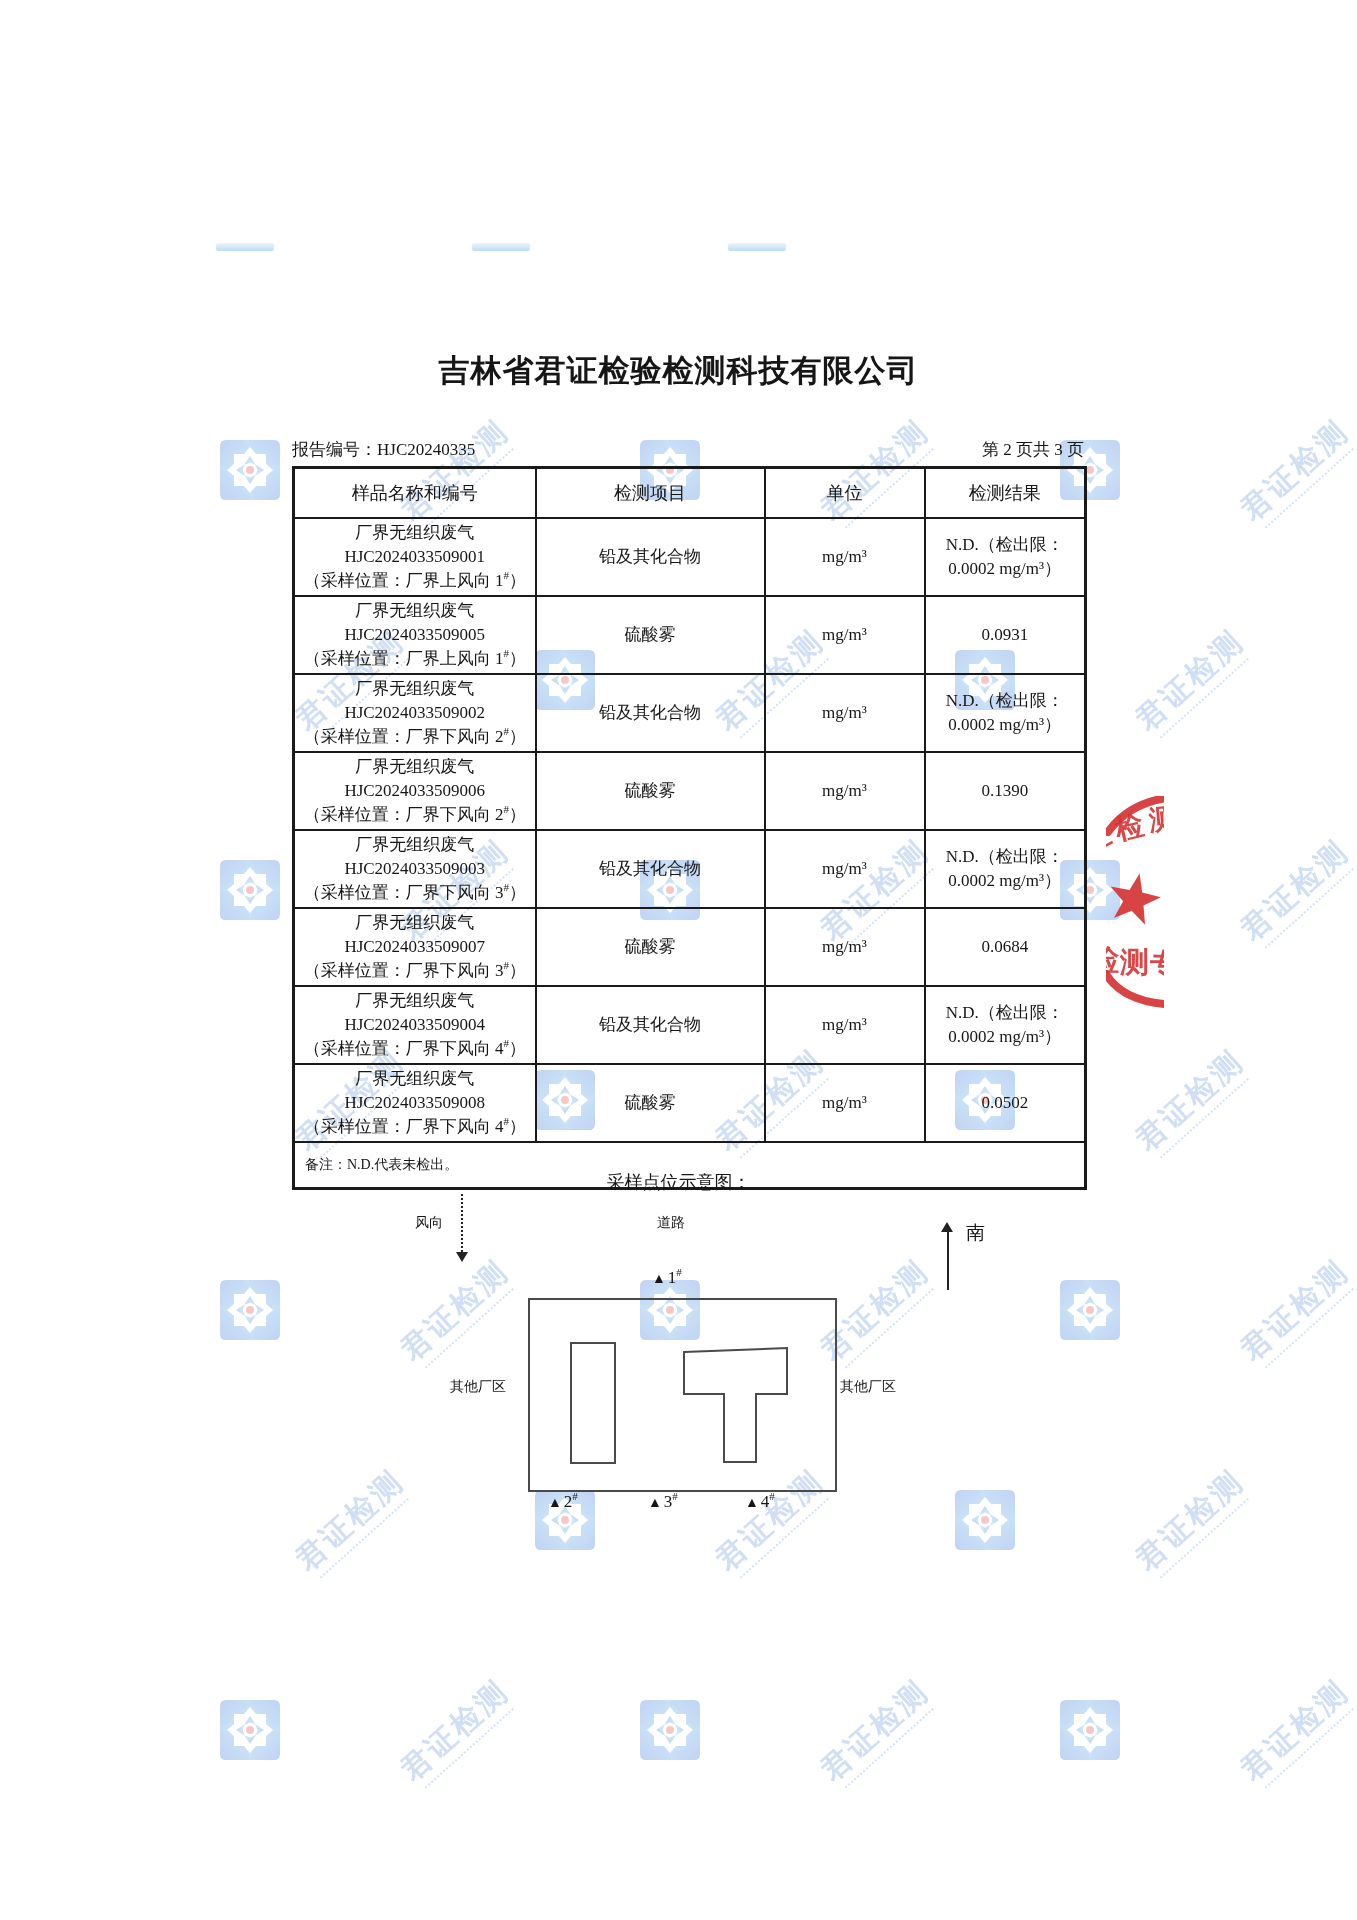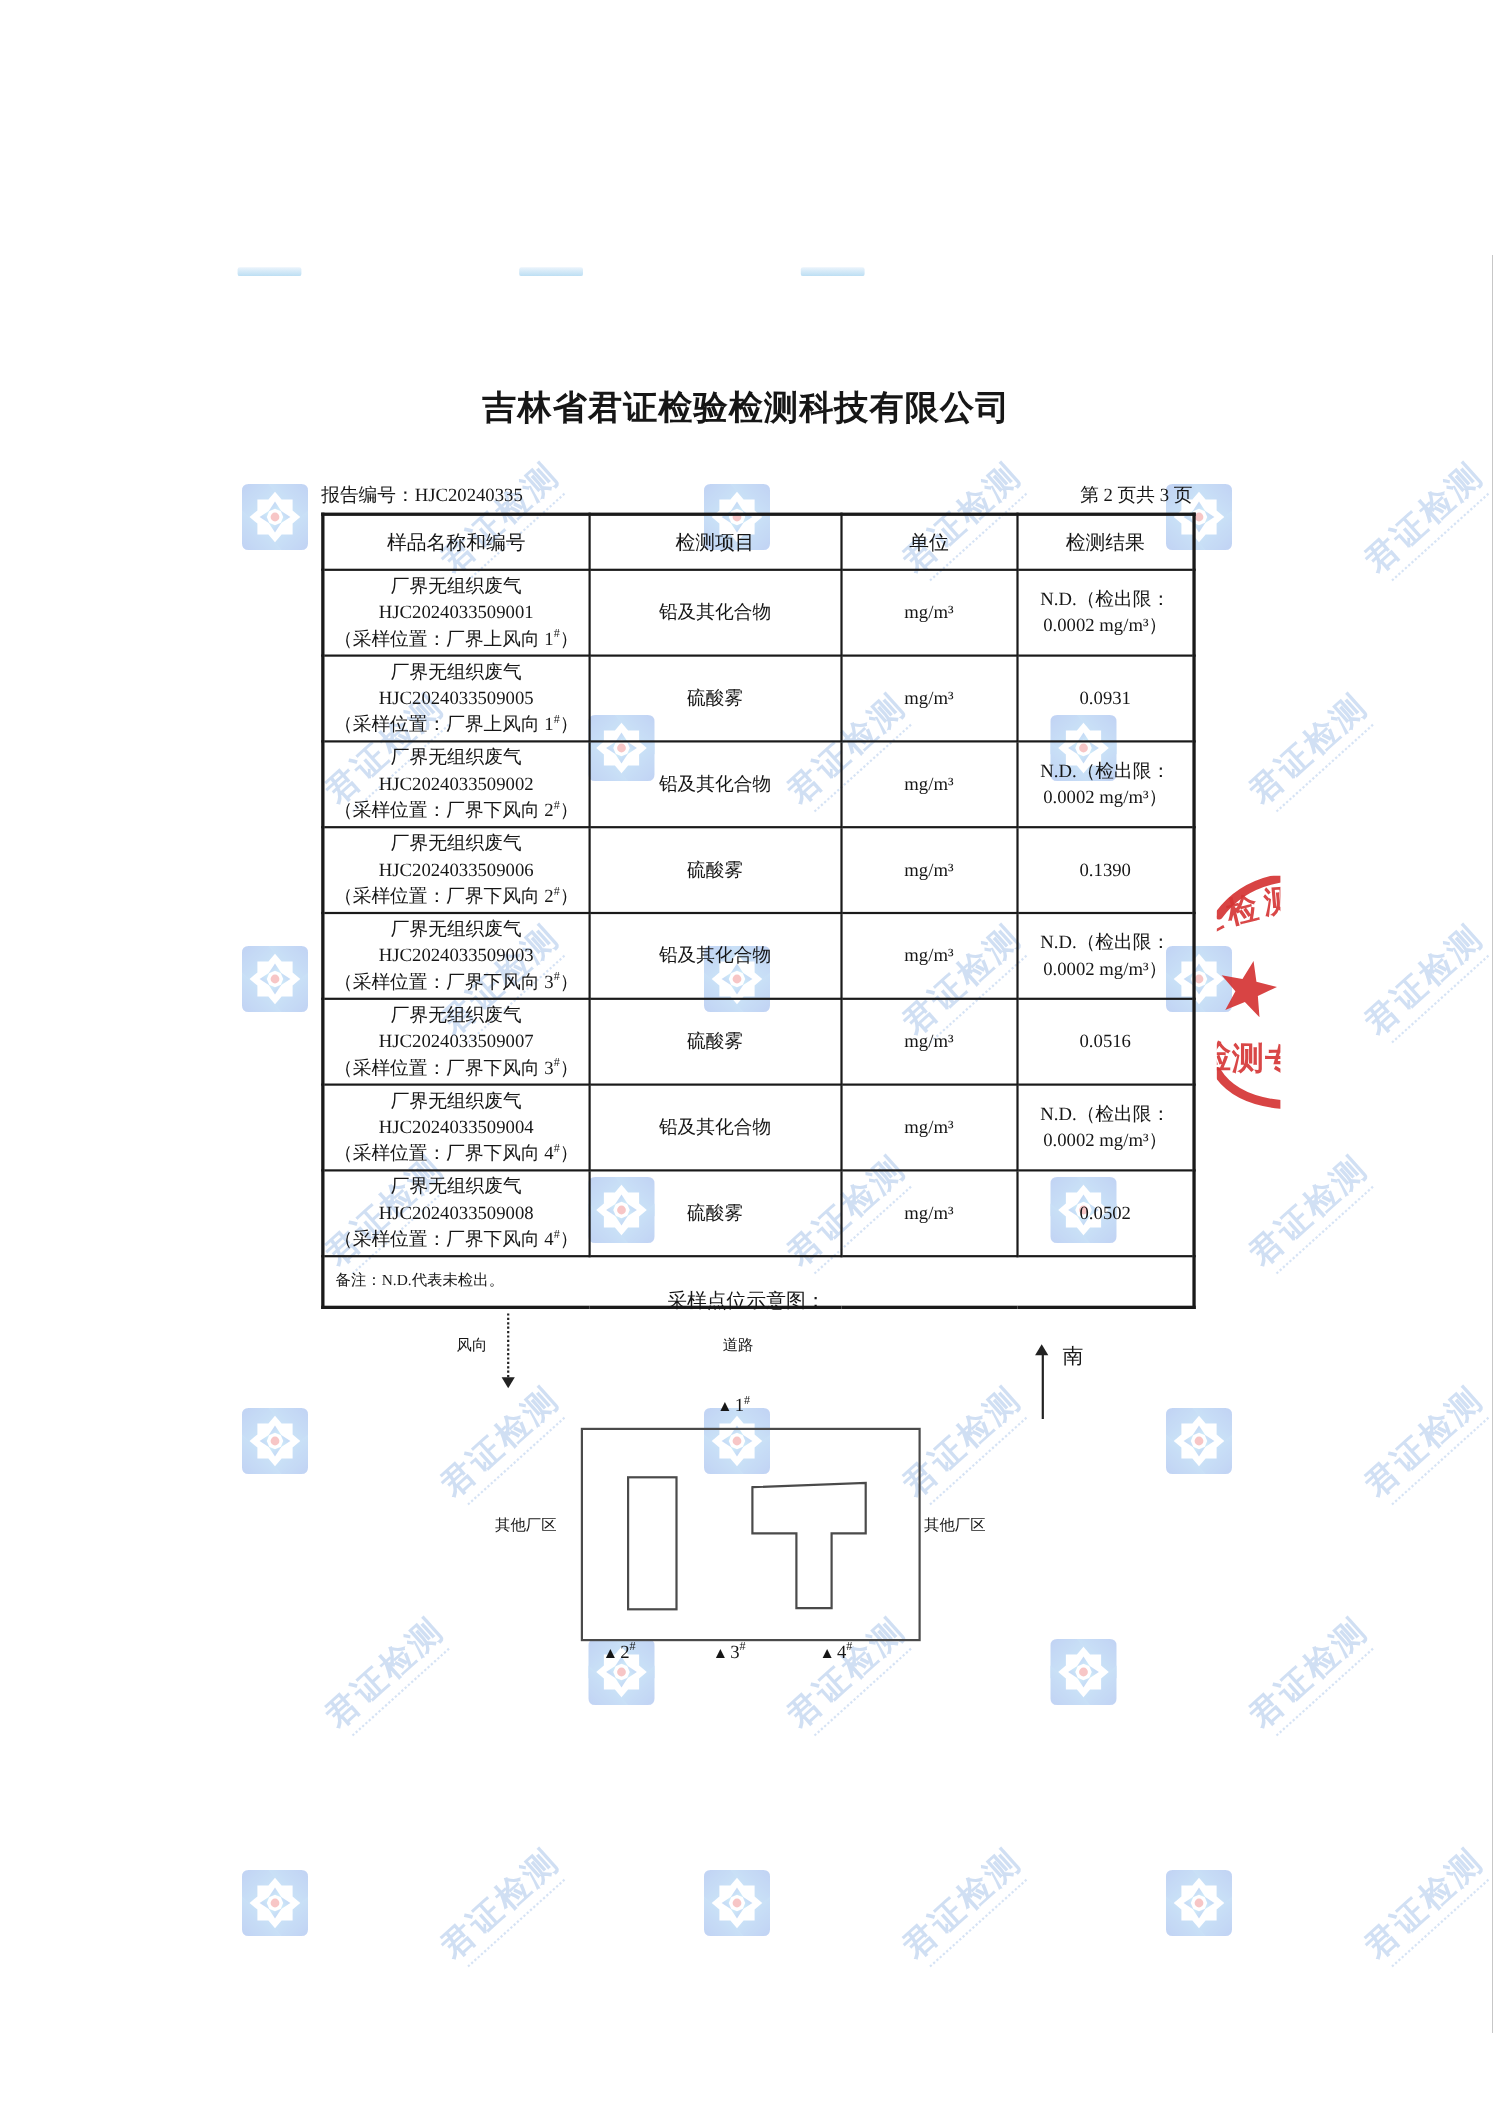--- a/index.html
+++ b/index.html
@@ -274,21 +274,21 @@
           </tr>
           <tr class="data-row">
             <td class="sample">
               <div>厂界无组织废气</div>
               <div>HJC2024033509007</div>
               <div>（采样位置：厂界下风向 3<sup class="hash">#</sup>）</div>
             </td>
             <td>硫酸雾</td>
             <td>mg/m³</td>
             <td>
-              <div>0.0516</div>
+              <div>0.0684</div>
             </td>
           </tr>
           <tr class="data-row">
             <td class="sample">
               <div>厂界无组织废气</div>
               <div>HJC2024033509004</div>
               <div>（采样位置：厂界下风向 4<sup class="hash">#</sup>）</div>
             </td>
             <td>铅及其化合物</td>
             <td>mg/m³</td>

